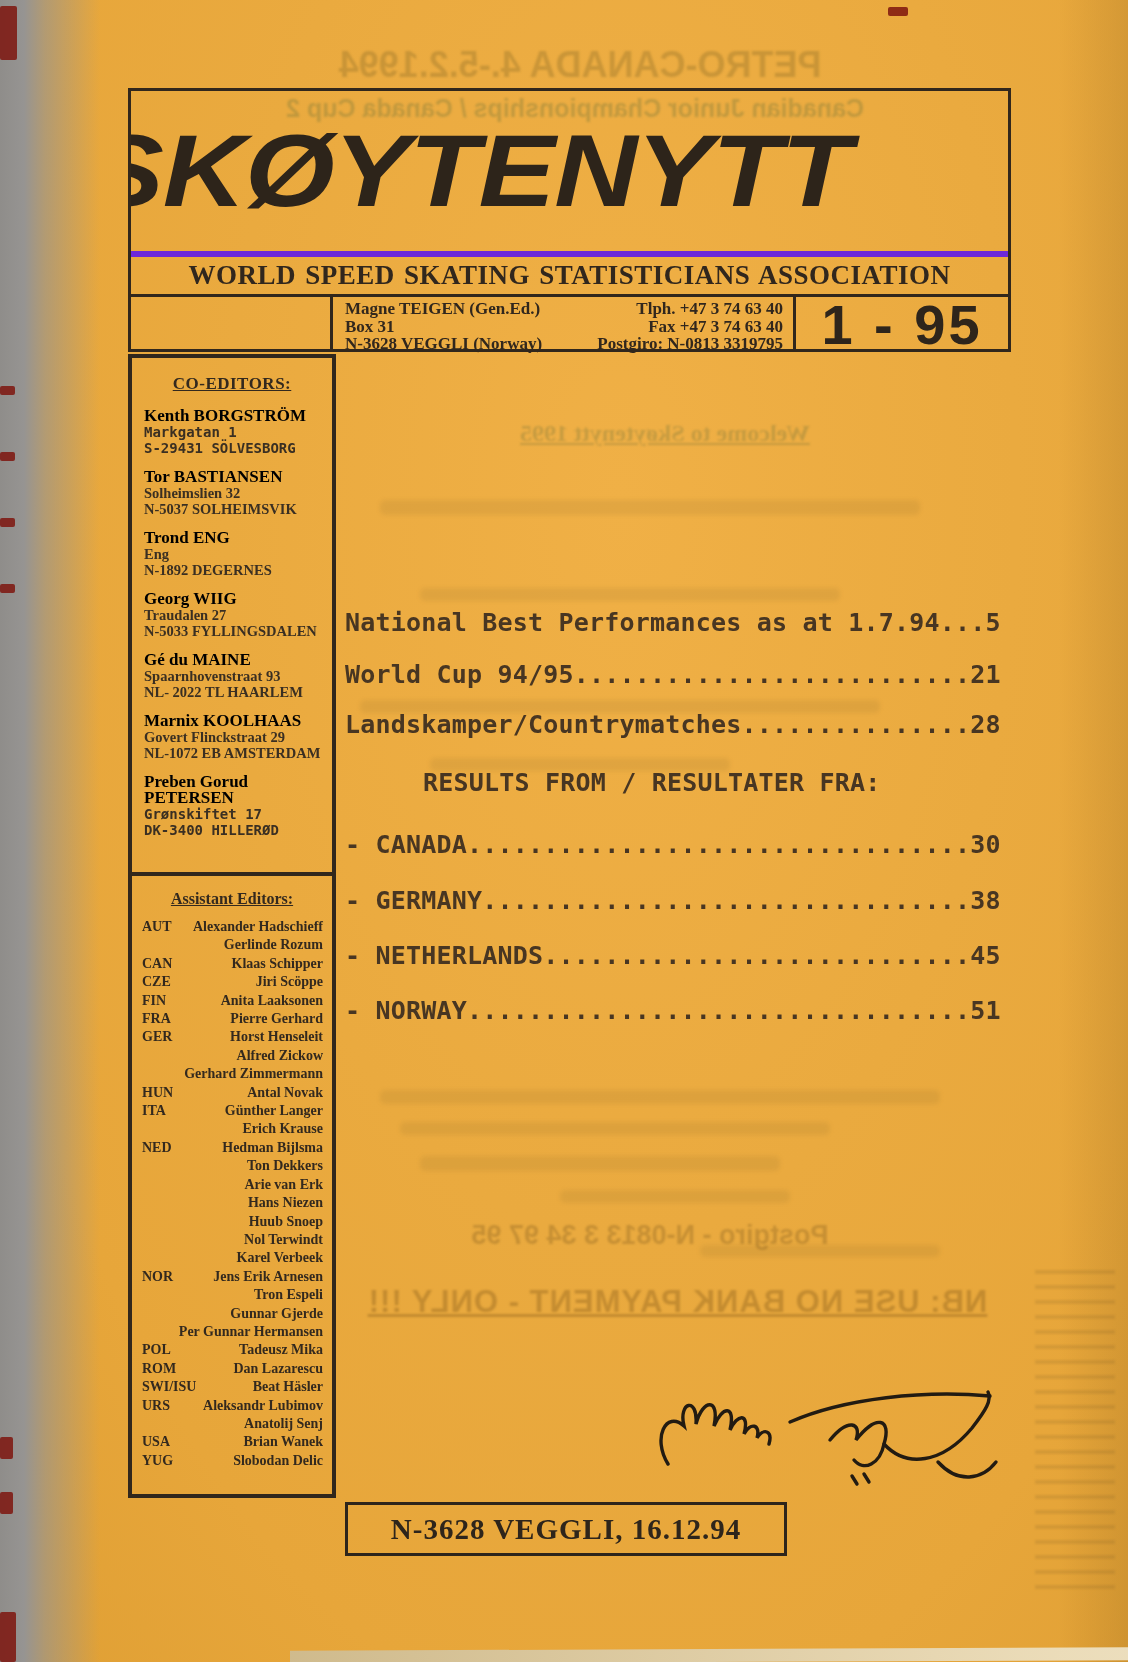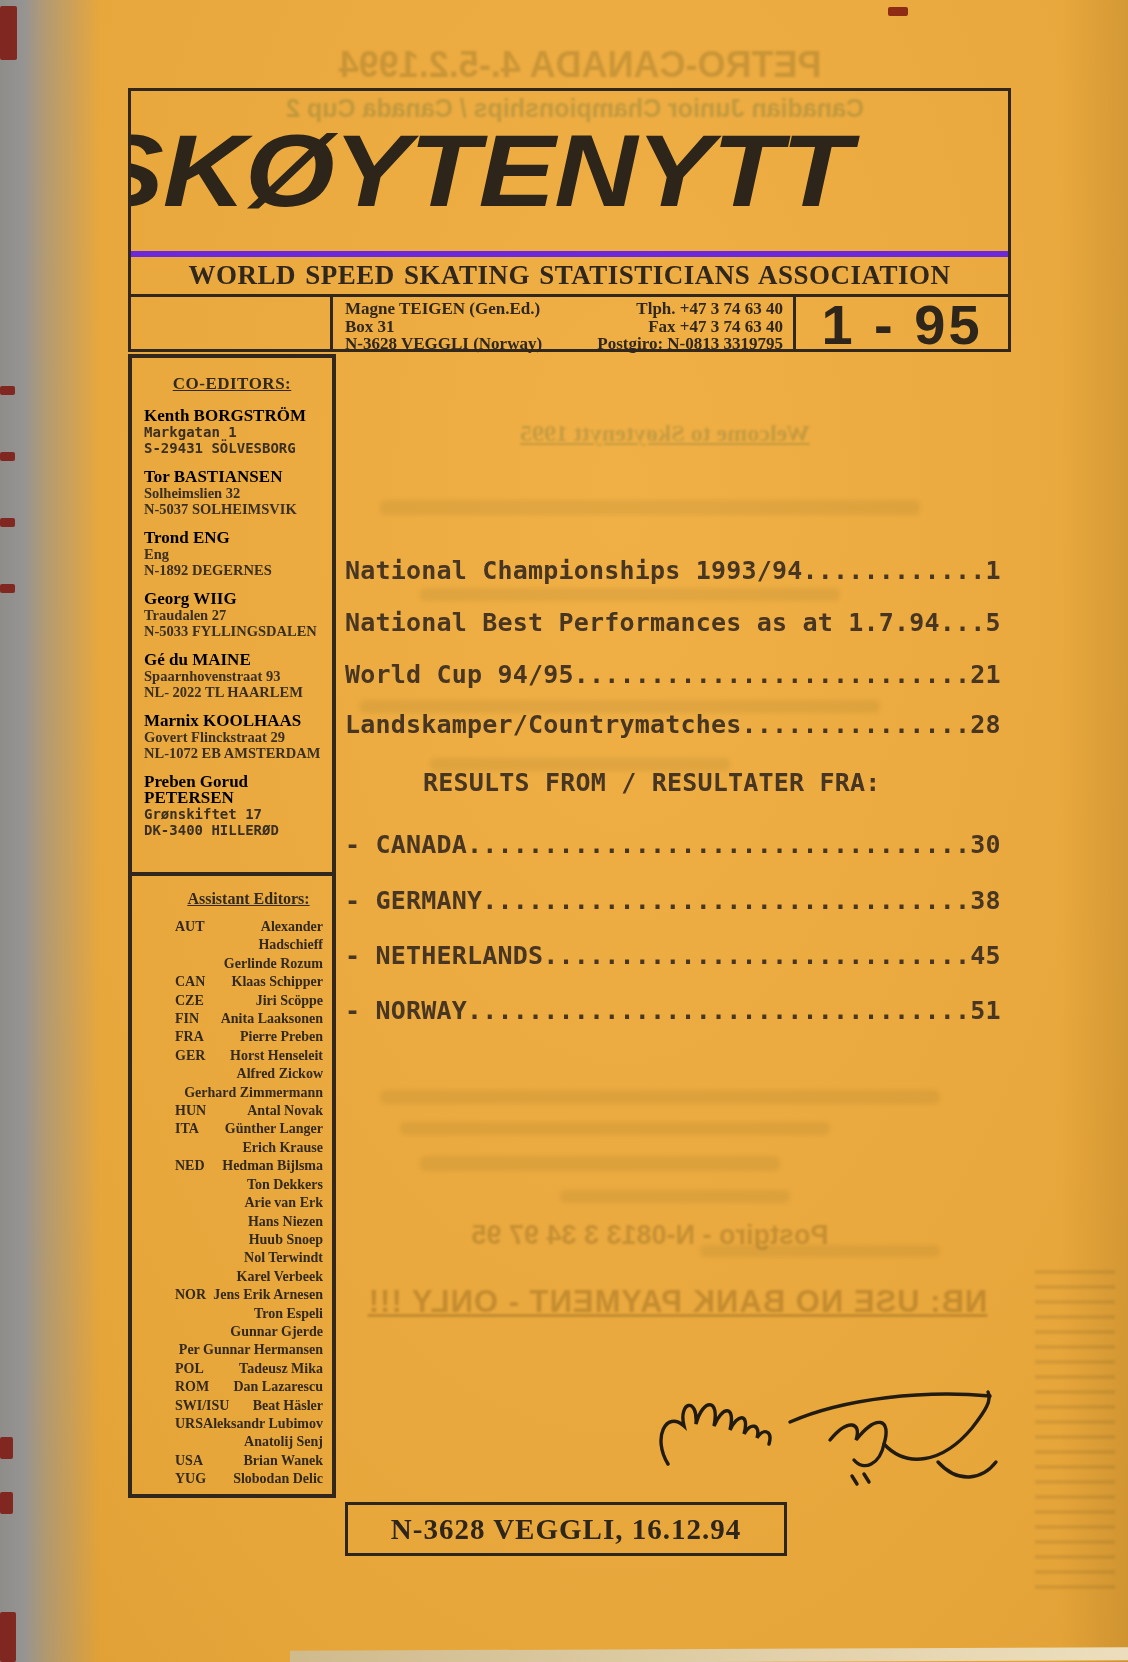--- a/index.html
+++ b/index.html
@@ -64,21 +64,21 @@
 
   
   .left-col{position:absolute;left:128px;top:354px;width:200px;height:1136px;border:4px solid #31271c;}
   .coeditors{height:514px;border-bottom:4px solid #31271c;overflow:hidden;}
   .coeditors h2{margin:16px 0 14px 0;text-align:center;font-size:17px;letter-spacing:.5px;
     color:#33291e;text-decoration:underline;}
   .editor-entry{margin:0 4px 13px 12px;}
   .ed-name{font-weight:bold;font-size:17px;line-height:16px;color:#000000;font-family:Liberation Serif, serif;}
   .ed-addr div{font-size:14.5px;line-height:16px;color:#3a2f22;font-weight:bold;}
   .ed-addr.mono div{font-family:"DejaVu Sans Mono",monospace;font-weight:bold;font-size:14px;}
-  .assistants{overflow:hidden;padding-left:33px;}
+  .assistants{overflow:hidden;}
   .assistants h2{margin:14px 0 10px 0;text-align:center;font-size:16px;color:#33291e;text-decoration:underline;}
   .assist-row{display:flex;justify-content:space-between;padding:0 9px 0 10px;
     font-weight:bold;font-size:14px;line-height:18.4px;color:#33291e;}
   .assist-row .code{flex:0 0 auto;}
   .assist-row .aname{flex:1;text-align:right;}
 
   
   .toc{position:absolute;left:345px;top:0;width:672px;height:1120px;pointer-events:none;}
   .toc-line{position:absolute;left:0;white-space:pre;font-family:"DejaVu Sans Mono",monospace;
     font-weight:bold;font-size:25px;letter-spacing:.2px;color:#483622;}
@@ -241,21 +241,21 @@
           <span class="aname">Jiri Scöppe</span>
         </div>
 
         <div class="assist-row">
           <span class="code">FIN</span>
           <span class="aname">Anita Laaksonen</span>
         </div>
 
         <div class="assist-row">
           <span class="code">FRA</span>
-          <span class="aname">Pierre Preben</span>
+          <span class="aname">Pierre Gerhard</span>
         </div>
 
         <div class="assist-row">
           <span class="code">GER</span>
           <span class="aname">Horst Henseleit</span>
         </div>
 
         <div class="assist-row">
           <span class="code"></span>
           <span class="aname">Alfred Zickow</span>
@@ -368,21 +368,20 @@
 
         <div class="assist-row">
           <span class="code">YUG</span>
           <span class="aname">Slobodan Delic</span>
         </div>
       </div>
   </section>
 </aside>
 
 <main class="toc">
-  <div class="toc-line l1">National Championships 1993/94............1</div>
   <div class="toc-line l2">National Best Performances as at 1.7.94...5</div>
   <div class="toc-line l3">World Cup 94/95..........................21</div>
   <div class="toc-line l4">Landskamper/Countrymatches...............28</div>
   <div class="toc-line lh">RESULTS FROM / RESULTATER FRA:</div>
   <div class="toc-line l5">- CANADA.................................30</div>
   <div class="toc-line l6">- GERMANY................................38</div>
   <div class="toc-line l7">- NETHERLANDS............................45</div>
   <div class="toc-line l8">- NORWAY.................................51</div>
 </main>
 

